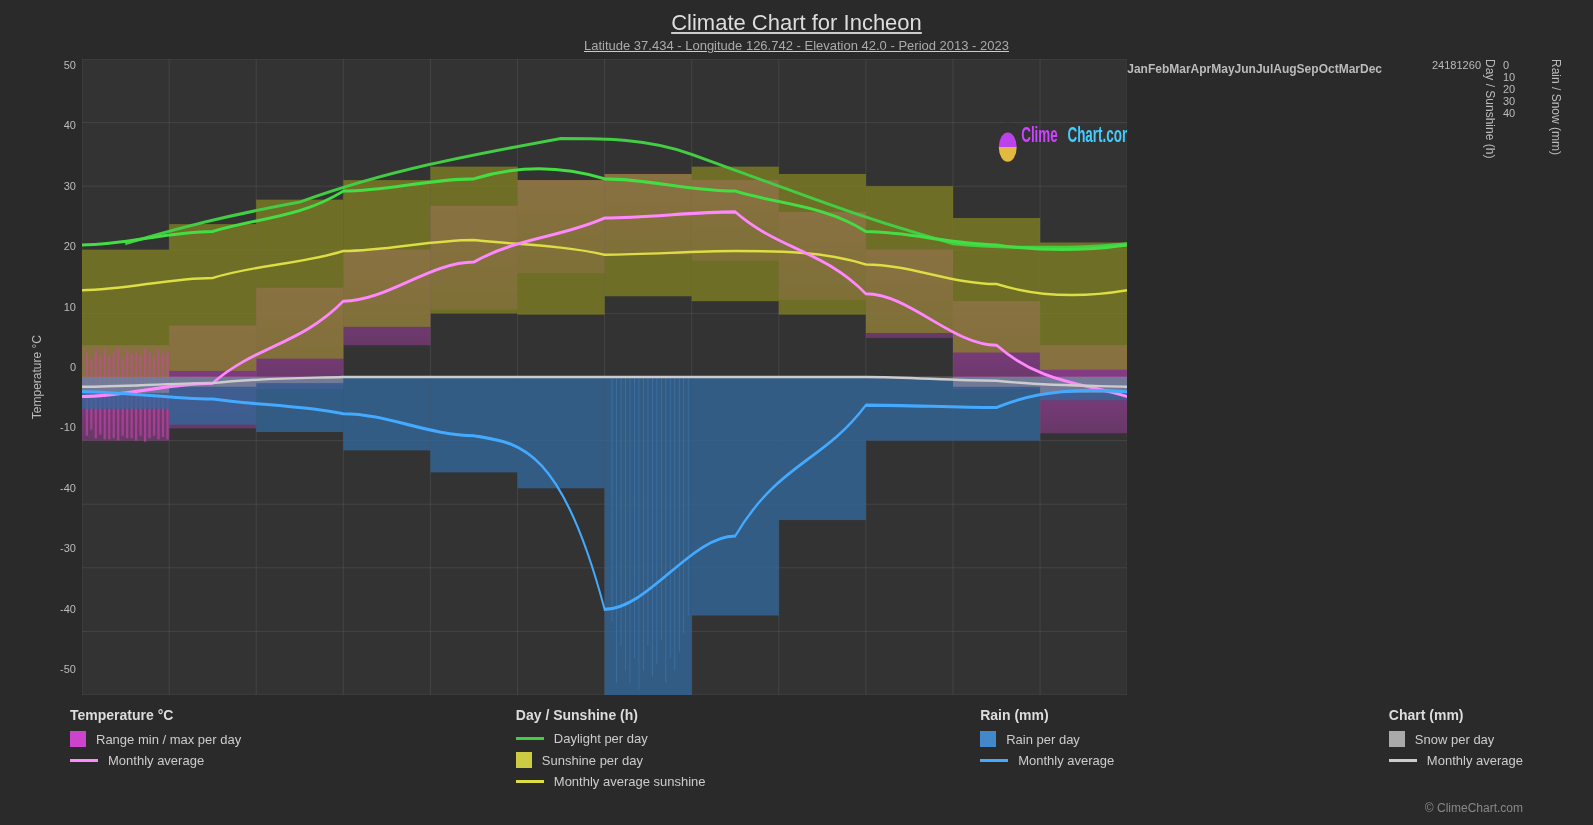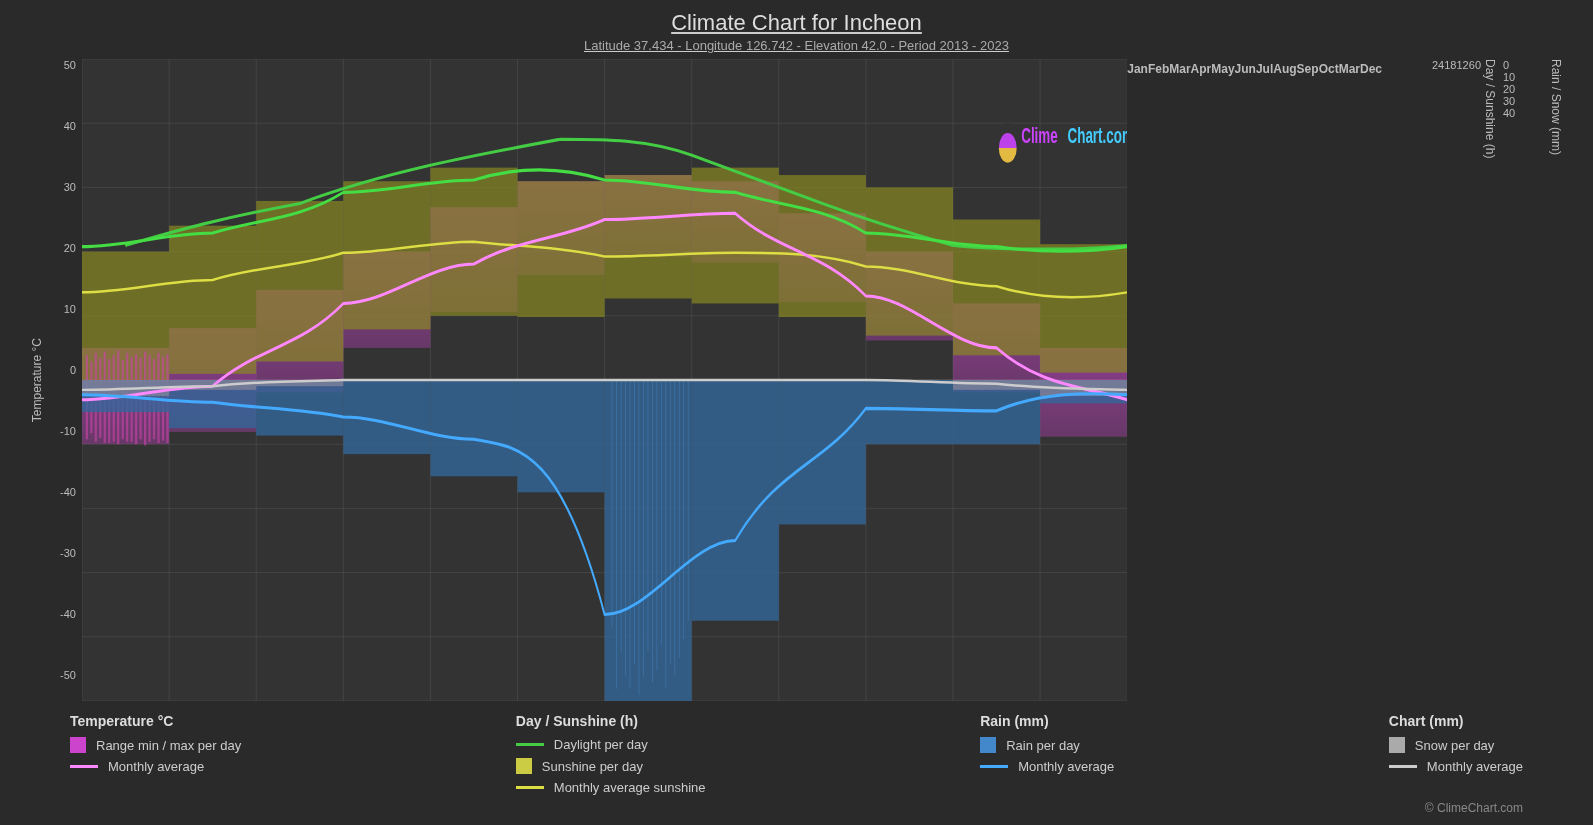--- a/index.html
+++ b/index.html
@@ -164,21 +164,21 @@
     }
     .legend-line {
       width: 28px;
       height: 3px;
       display: inline-block;
     }
     .watermark-bottom-right {
       text-align: right;
       font-size: 12px;
       color: #888;
-      margin-top: 2px;
+      margin-top: 8px;
       padding-right: 40px;
     }
   </style>
 </head>
 <body>
 
 <div class="page-wrapper">
   <div class="header">
     <div class="chart-title">Climate Chart for Incheon</div>
     <div class="chart-subtitle">Latitude 37.434 - Longitude 126.742 - Elevation 42.0 - Period 2013 - 2023</div>

